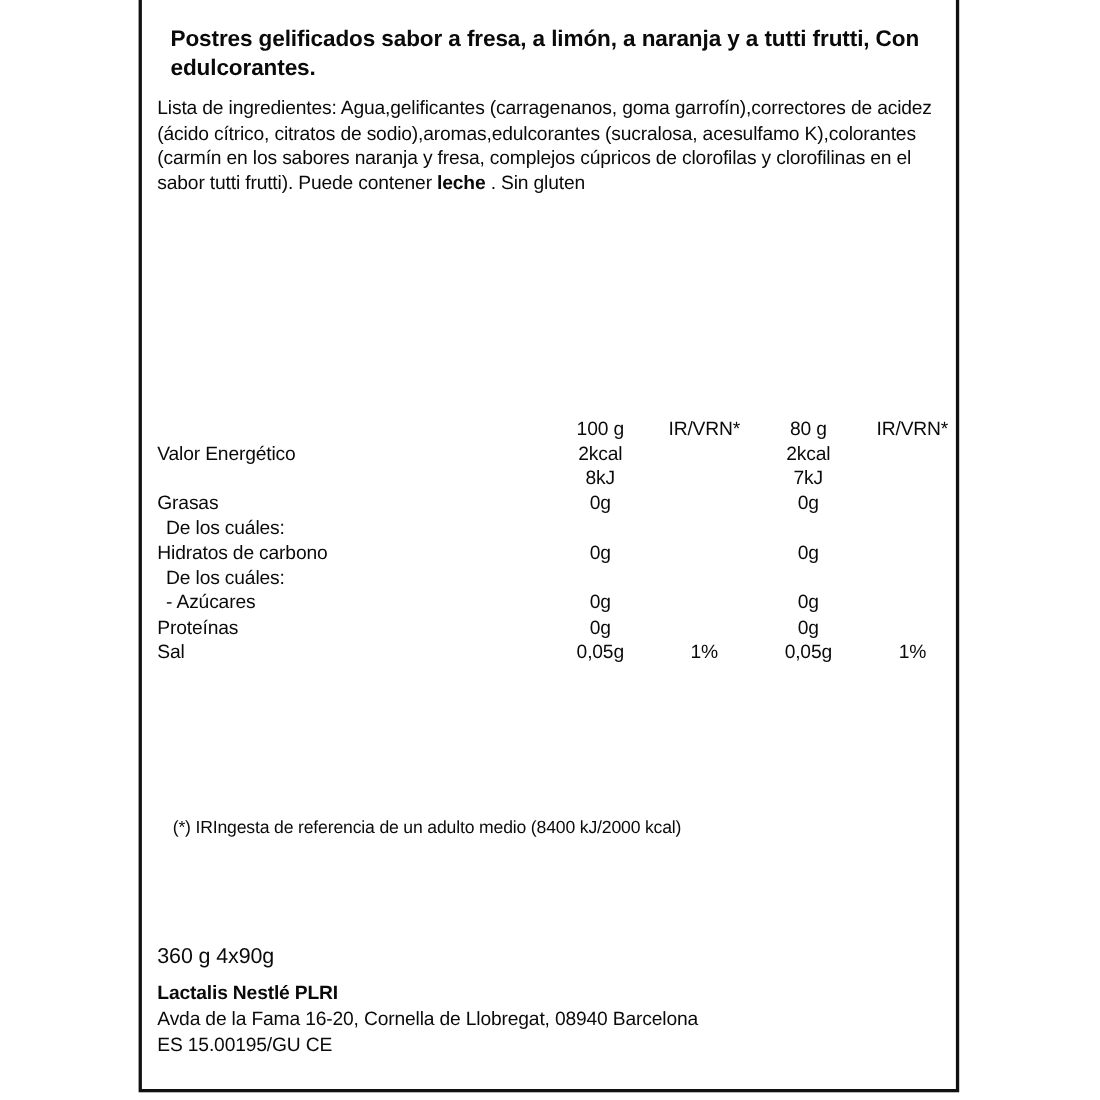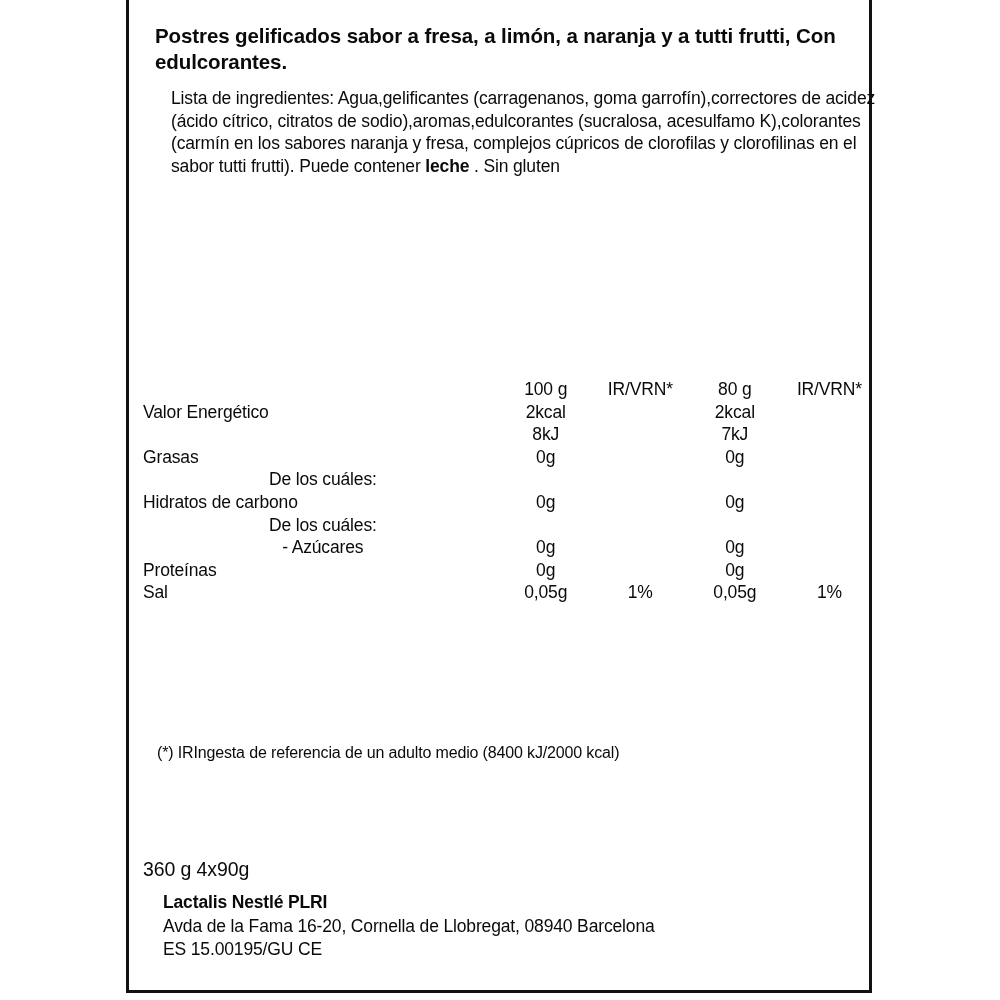--- a/index.html
+++ b/index.html
@@ -46,21 +46,20 @@
     padding: 0;
   }
 
   
   .ingredients {
     margin-top: 7px;
     font-size: 17.5px;
     line-height: 22.5px;
     width: 710px;
     letter-spacing: -0.15px;
-    margin-left: 28px;
   }
   .ingredients b { font-weight: bold; }
 
   
   .claim {
     margin-top: 26px;
     font-size: 17.5px;
     line-height: 22px;
     letter-spacing: -0.15px;
   }
@@ -88,21 +87,21 @@
     line-height: 22.6px;
     white-space: nowrap;
   }
   .col-label   { width: 370px; text-align: left; }
   .col-v1      { width: 110px; text-align: center; }
   .col-p1      { width: 90px;  text-align: center; }
   .col-v2      { width: 110px; text-align: center; }
   .col-p2      { width: 90px;  text-align: center; }
 
   .hdr-unit { text-align: center; }
-  .indent1 { padding-left: 8px !important; text-align: center; }
+  .indent1 { padding-left: 8px !important; }
 
   
   .footnote {
     position: absolute;
     left: 14px;
     top: 715px;
     font-size: 16px;
     line-height: 22px;
     letter-spacing: -0.15px;
   }
@@ -123,21 +122,20 @@
     line-height: 24px;
     letter-spacing: -0.1px;
   }
   .company {
     position: absolute;
     left: 0px;
     top: 880px;
     font-size: 17.5px;
     line-height: 23.5px;
     letter-spacing: -0.15px;
-    margin-left: 20px;
   }
   .company .name { font-weight: bold; }
 </style>
 </head>
 <body>
 
 <div class="label-frame">
   <div class="inner">
 
     <h1 class="product-title">Postres gelificados sabor a fresa, a limón, a naranja y a tutti frutti, Con edulcorantes.</h1>

